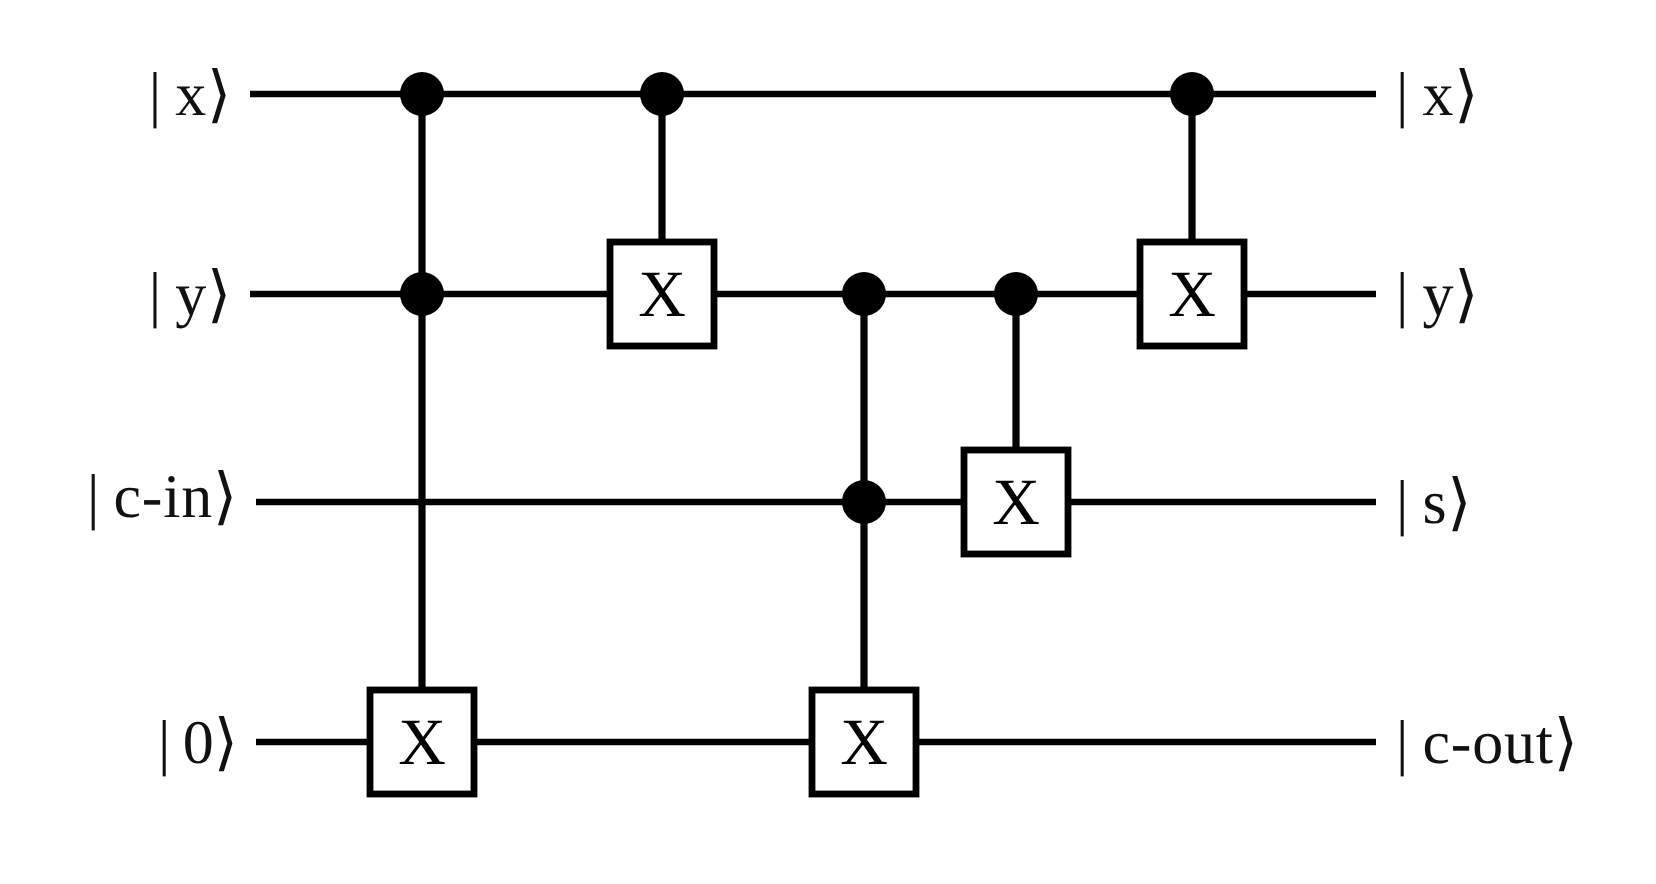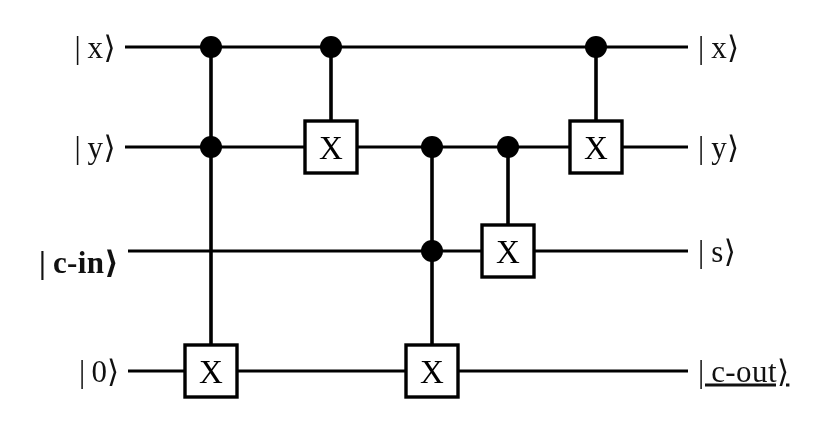--- a/index.html
+++ b/index.html
@@ -113,21 +113,21 @@
     <g>
       <line class="ctrl-line" x1="596" y1="47" x2="596" y2="124"></line>
       <circle class="ctrl-dot" cx="596" cy="47" r="11"></circle>
       <rect class="gate-box" x="570" y="121" width="52" height="52"></rect>
       <text class="gate-label" x="596" y="148">X</text>
     </g>
   </svg>
 
   <div class="ket-label ket-in" style="right:712px; top:47px;">| x⟩</div>
   <div class="ket-label ket-in" style="right:712px; top:147px;">| y⟩</div>
-  <div class="ket-label ket-in" style="right:709px; top:262px;font-weight:bold;">| c-in⟩</div>
+  <div class="ket-label ket-in" style="right:709px; top:248px;">| c-in⟩</div>
   <div class="ket-label ket-in" style="right:709px; top:371px;">| 0⟩</div>
 
   <div class="ket-label ket-out" style="left:698px; top:47px;">| x⟩</div>
   <div class="ket-label ket-out" style="left:698px; top:147px;">| y⟩</div>
   <div class="ket-label ket-out" style="left:698px; top:251px;">| s⟩</div>
-  <div class="ket-label ket-out" style="left:698px; top:371px;text-decoration:underline;">| c-out⟩</div>
+  <div class="ket-label ket-out" style="left:698px; top:371px;">| c-out⟩</div>
 
 </div>
 
 </body></html>

